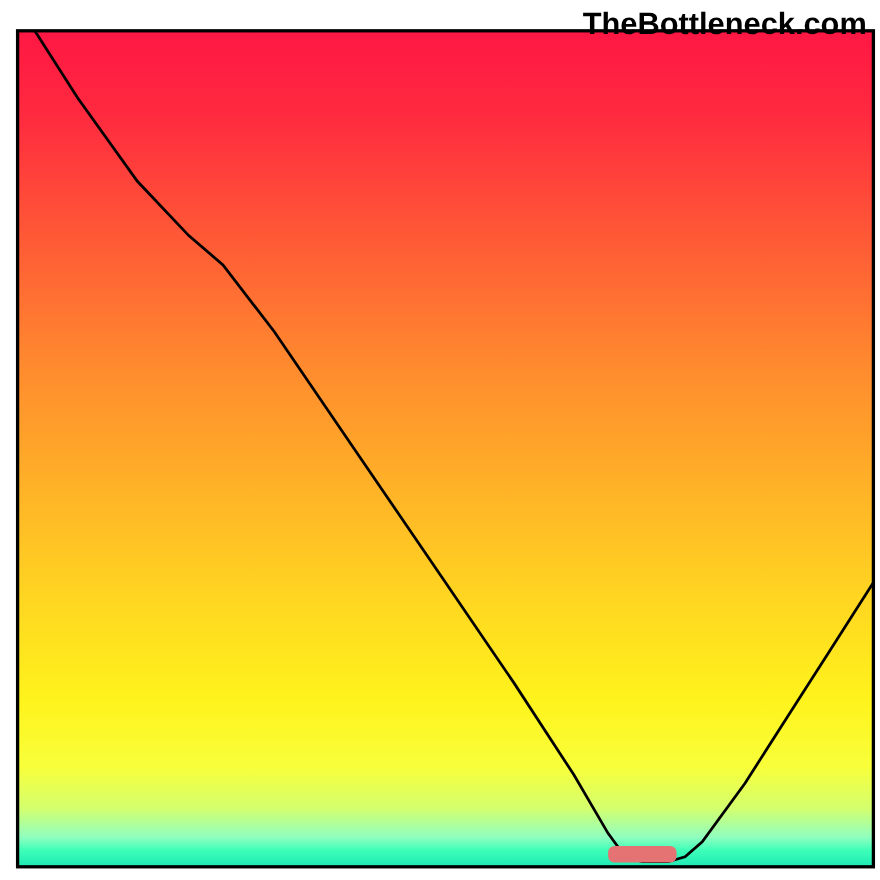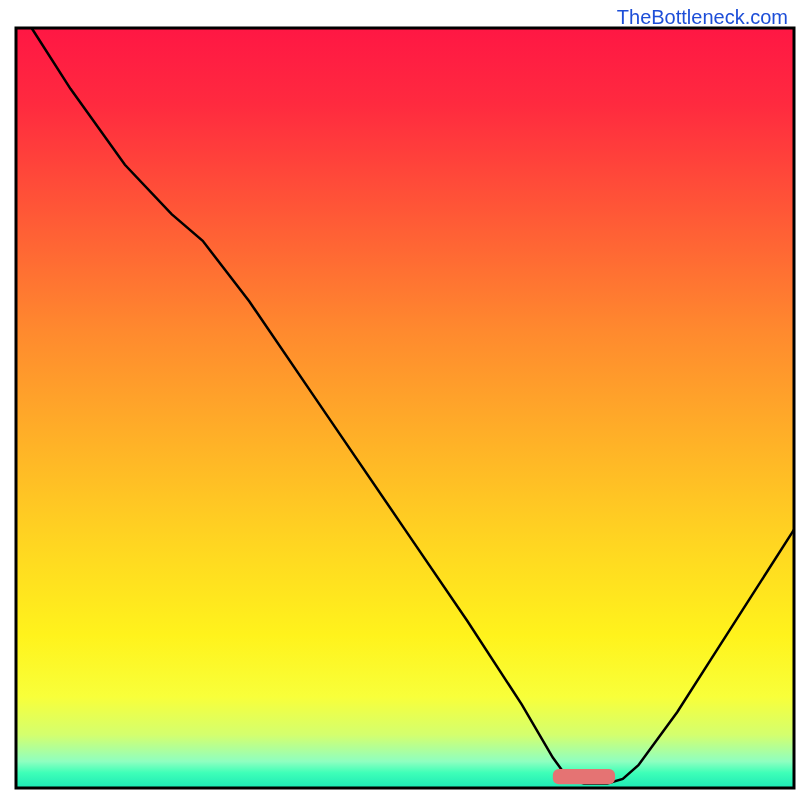--- a/index.html
+++ b/index.html
@@ -12,23 +12,23 @@
   }
   .chart-container {
     width: 800px;
     height: 800px;
     position: relative;
   }
   .watermark {
     position: absolute;
     top: 6px;
     right: 12px;
-    color: #1d4ed8;
-    font-size: 20px;
-    font-weight: normal;
+    color: #000000;
+    font-size: 28px;
+    font-weight: bold;
     z-index: 10;
   }
   svg {
     display: block;
   }
 </style>
 </head>
 <body>
 
 <div class="chart-container">

